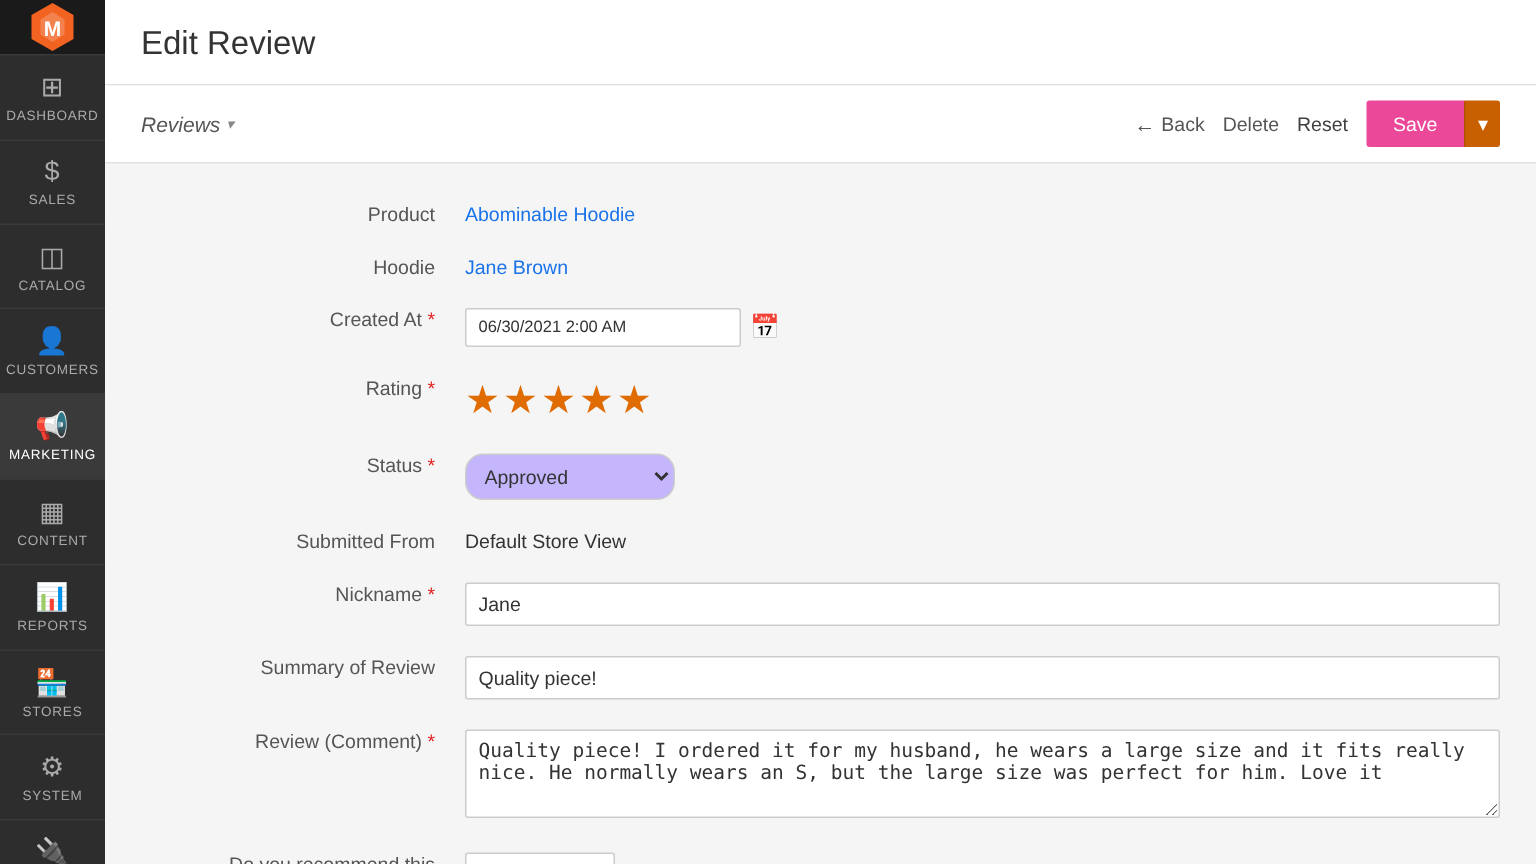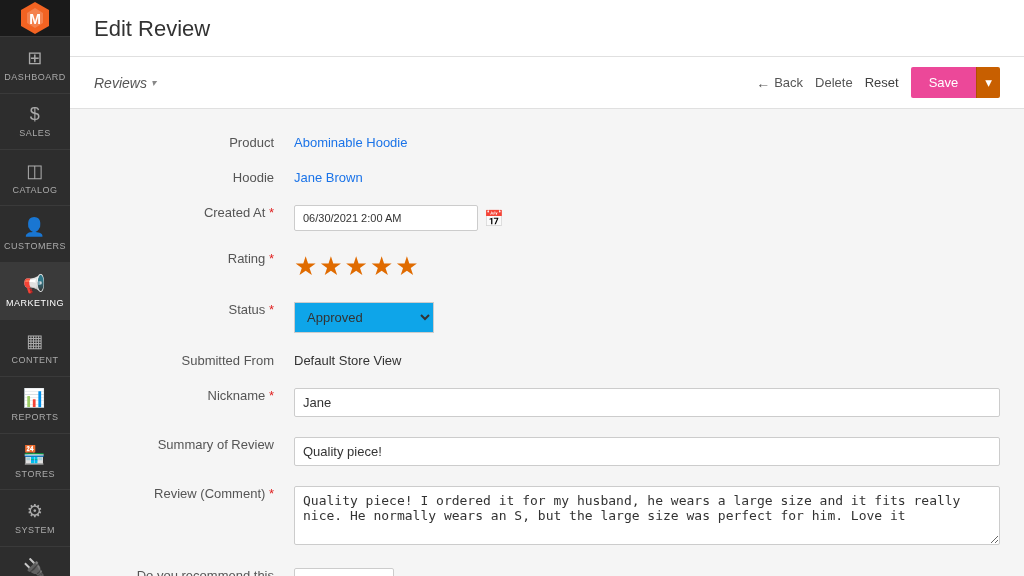--- a/index.html
+++ b/index.html
@@ -152,20 +152,21 @@
       cursor: pointer;
       border-radius: 0 2px 2px 0;
       border-left: 1px solid #b05000;
     }
 
     
     .form-area {
       flex: 1;
       overflow-y: auto;
       padding: 20px 24px;
+      margin-left: 16px;
     }
     .form-row {
       display: flex;
       align-items: flex-start;
       margin-bottom: 14px;
     }
     .form-label {
       width: 200px;
       min-width: 200px;
       text-align: right;
@@ -225,24 +226,24 @@
       font-size: 16px;
     }
     .stars {
       color: #e06b00;
       font-size: 26px;
       letter-spacing: 2px;
     }
     .status-select {
       padding: 6px 8px;
       border: 1px solid #ccc;
-      border-radius: 0;
-      font-size: 13px;
-      color: #333;
-      background: #0ea5e9;
+      border-radius: 12px;
+      font-size: 13px;
+      color: #333;
+      background: #c4b5fd;
       width: 140px;
     }
     .do-recommend-select {
       padding: 6px 8px;
       border: 1px solid #ccc;
       border-radius: 2px;
       font-size: 13px;
       color: #333;
       background: #fff;
       width: 100px;

